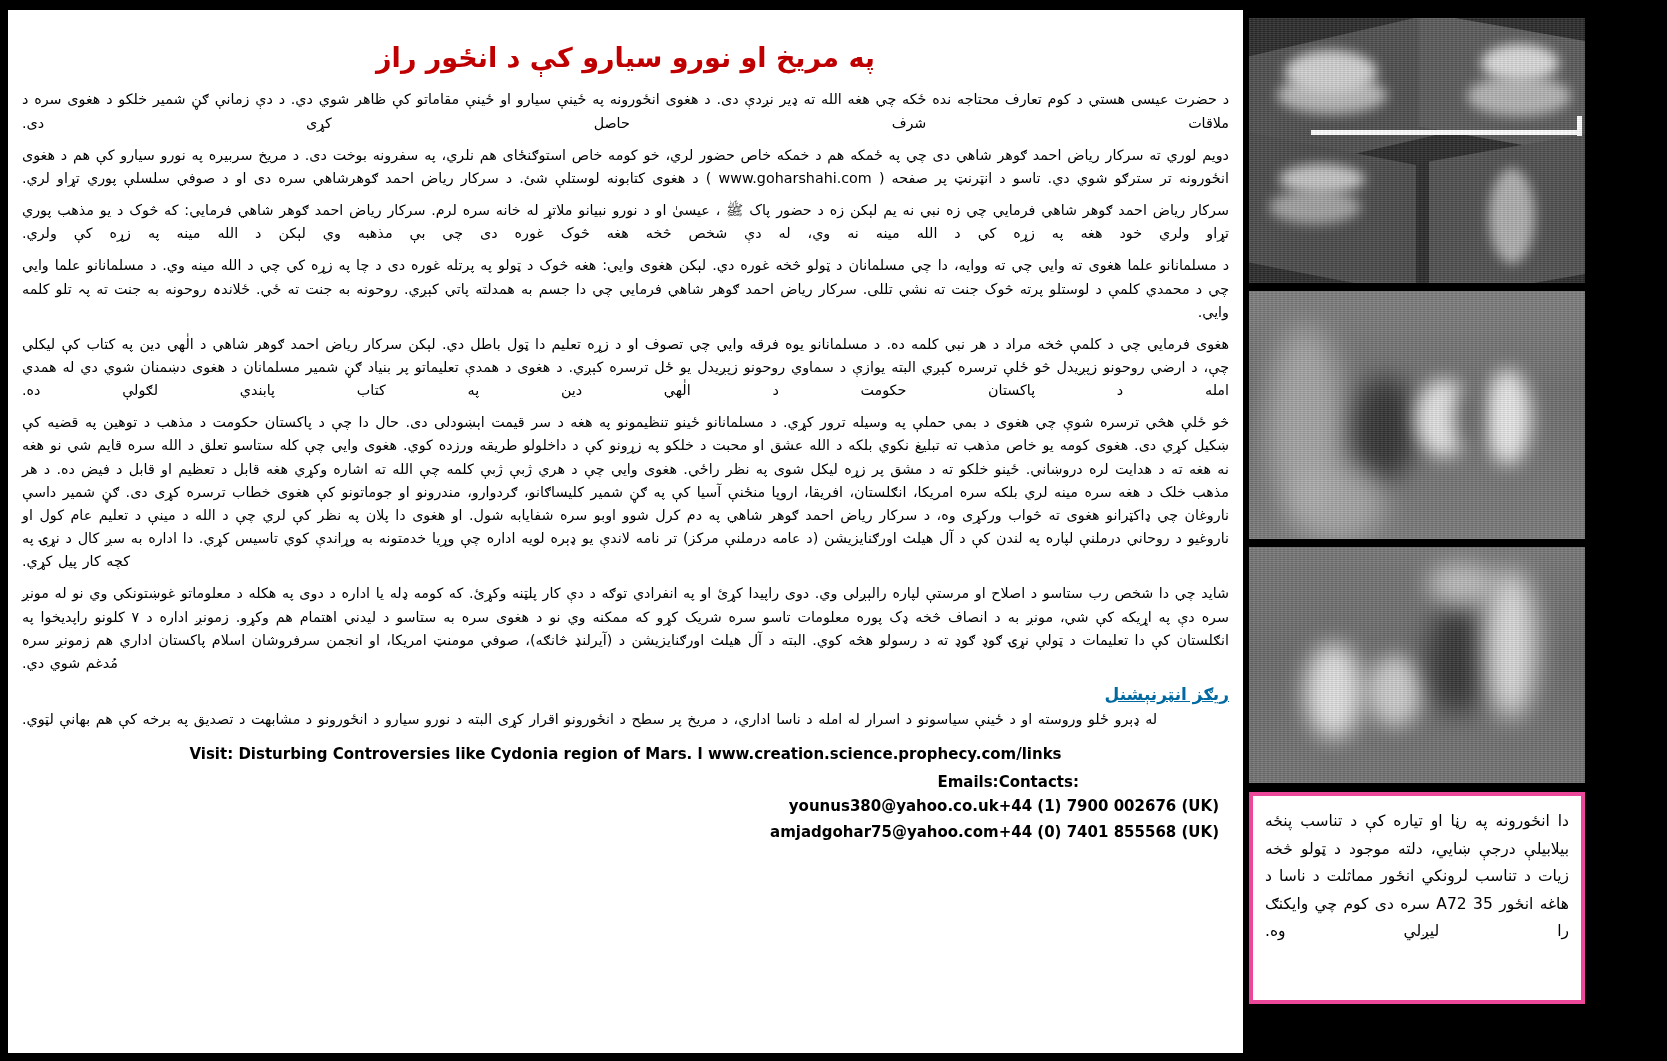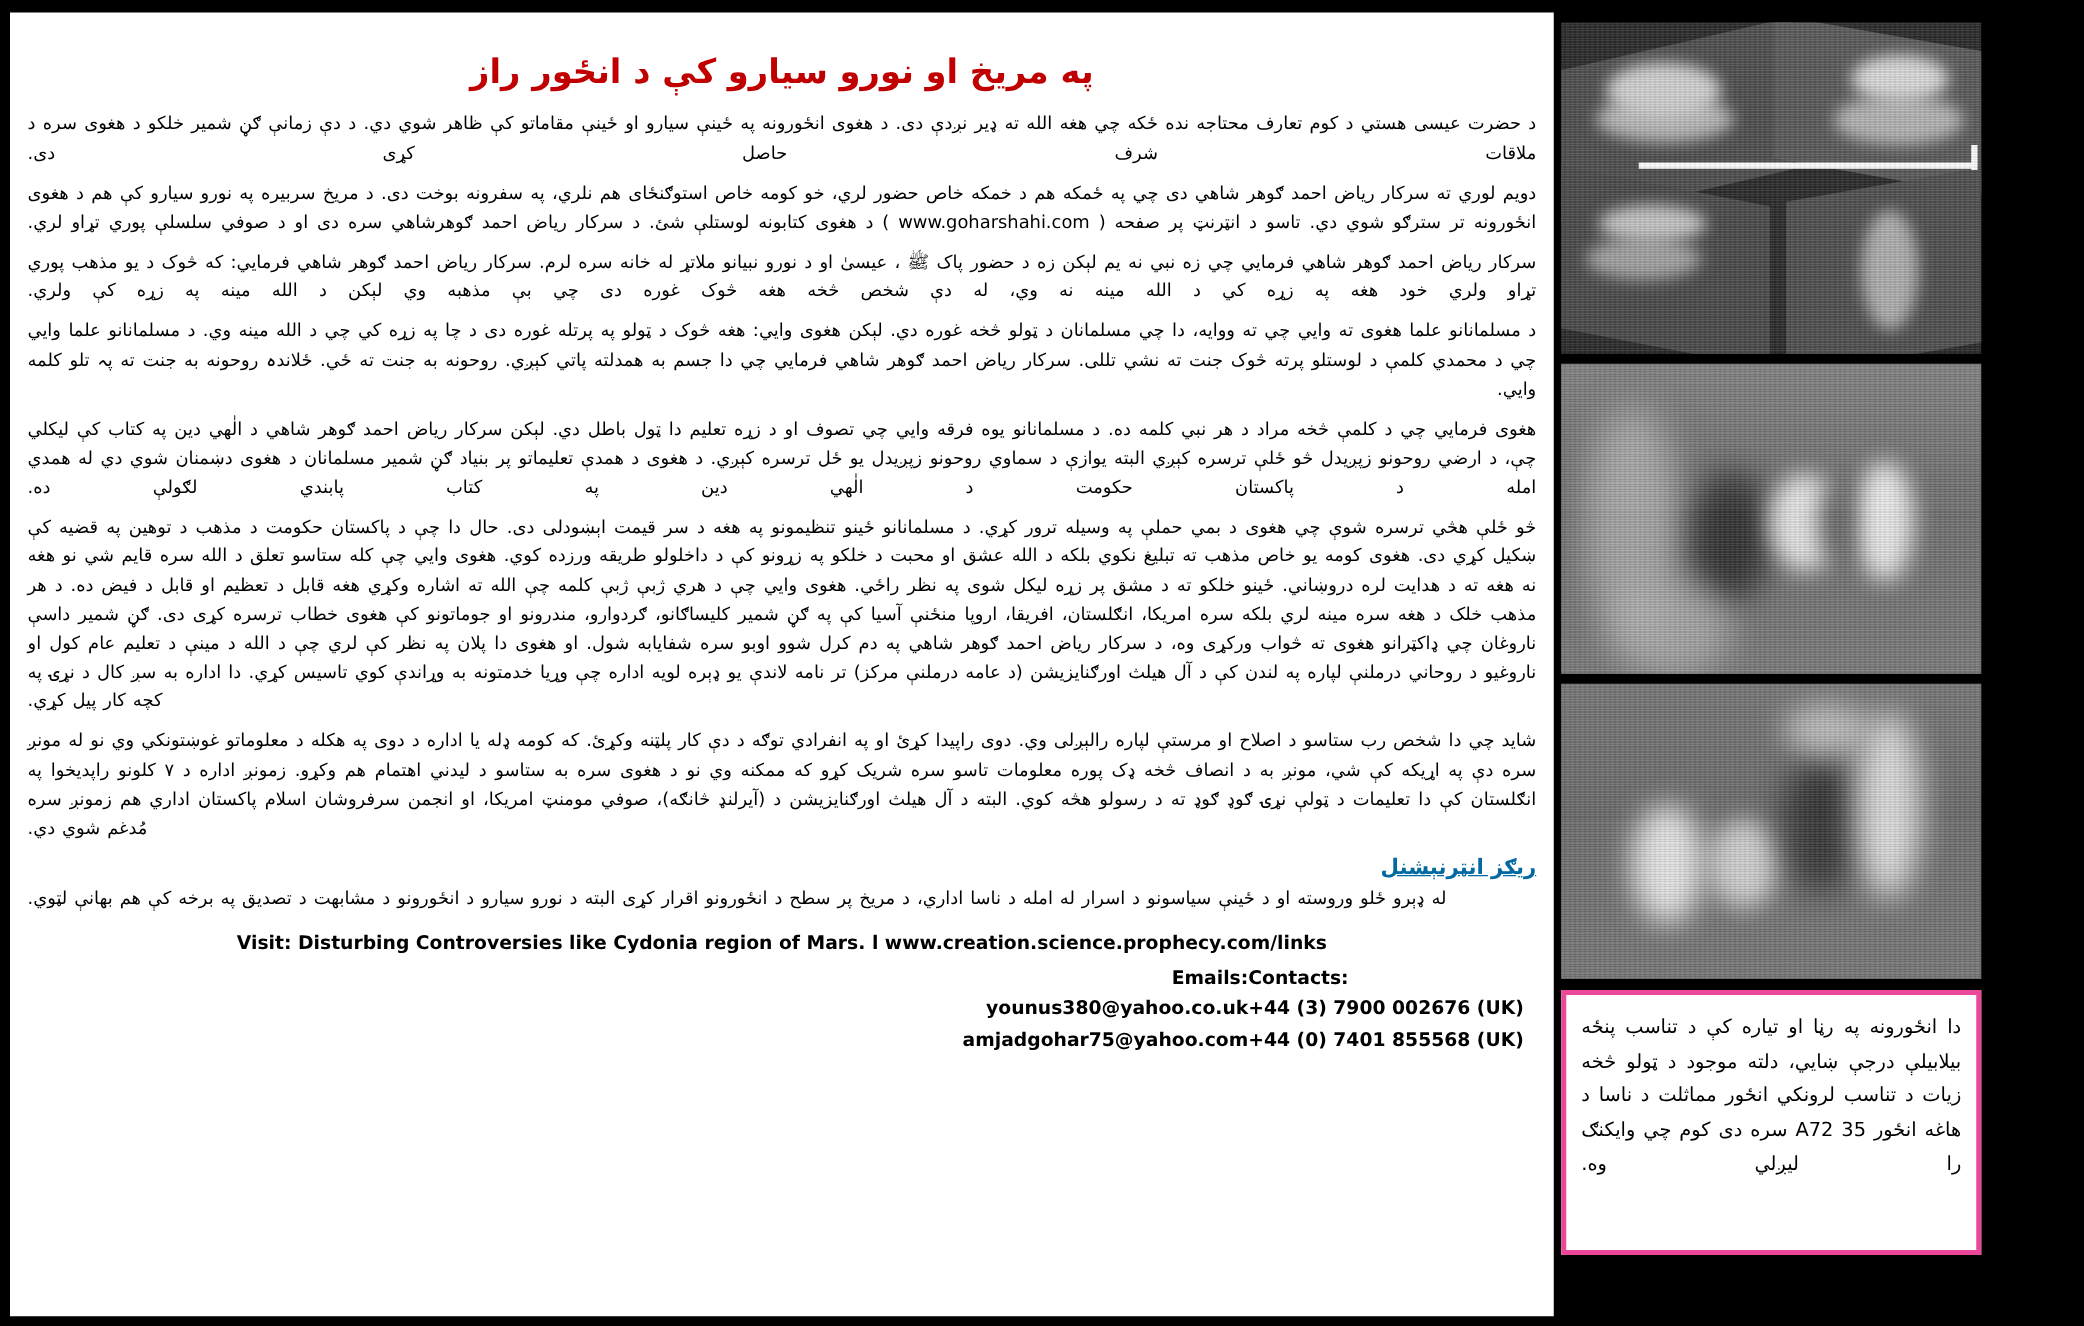--- a/index.html
+++ b/index.html
@@ -170,21 +170,21 @@
 
     <div class="contact-block">
       <table class="contact-table">
         <tbody>
             <tr class="hdr">
           <td class="col-email">Emails:</td>
           <td class="col-contact">Contacts:</td>
         </tr>
         <tr>
           <td class="col-email">younus380@yahoo.co.uk</td>
-          <td class="col-contact">+44 (3) 7900 002676 (UK)</td>
+          <td class="col-contact">+44 (1) 7900 002676 (UK)</td>
         </tr>
         <tr>
           <td class="col-email">amjadgohar75@yahoo.com</td>
           <td class="col-contact">+44 (0) 7401 855568 (UK)</td>
         </tr>
       </tbody>
         </table>
     </div>
 
   </div>

